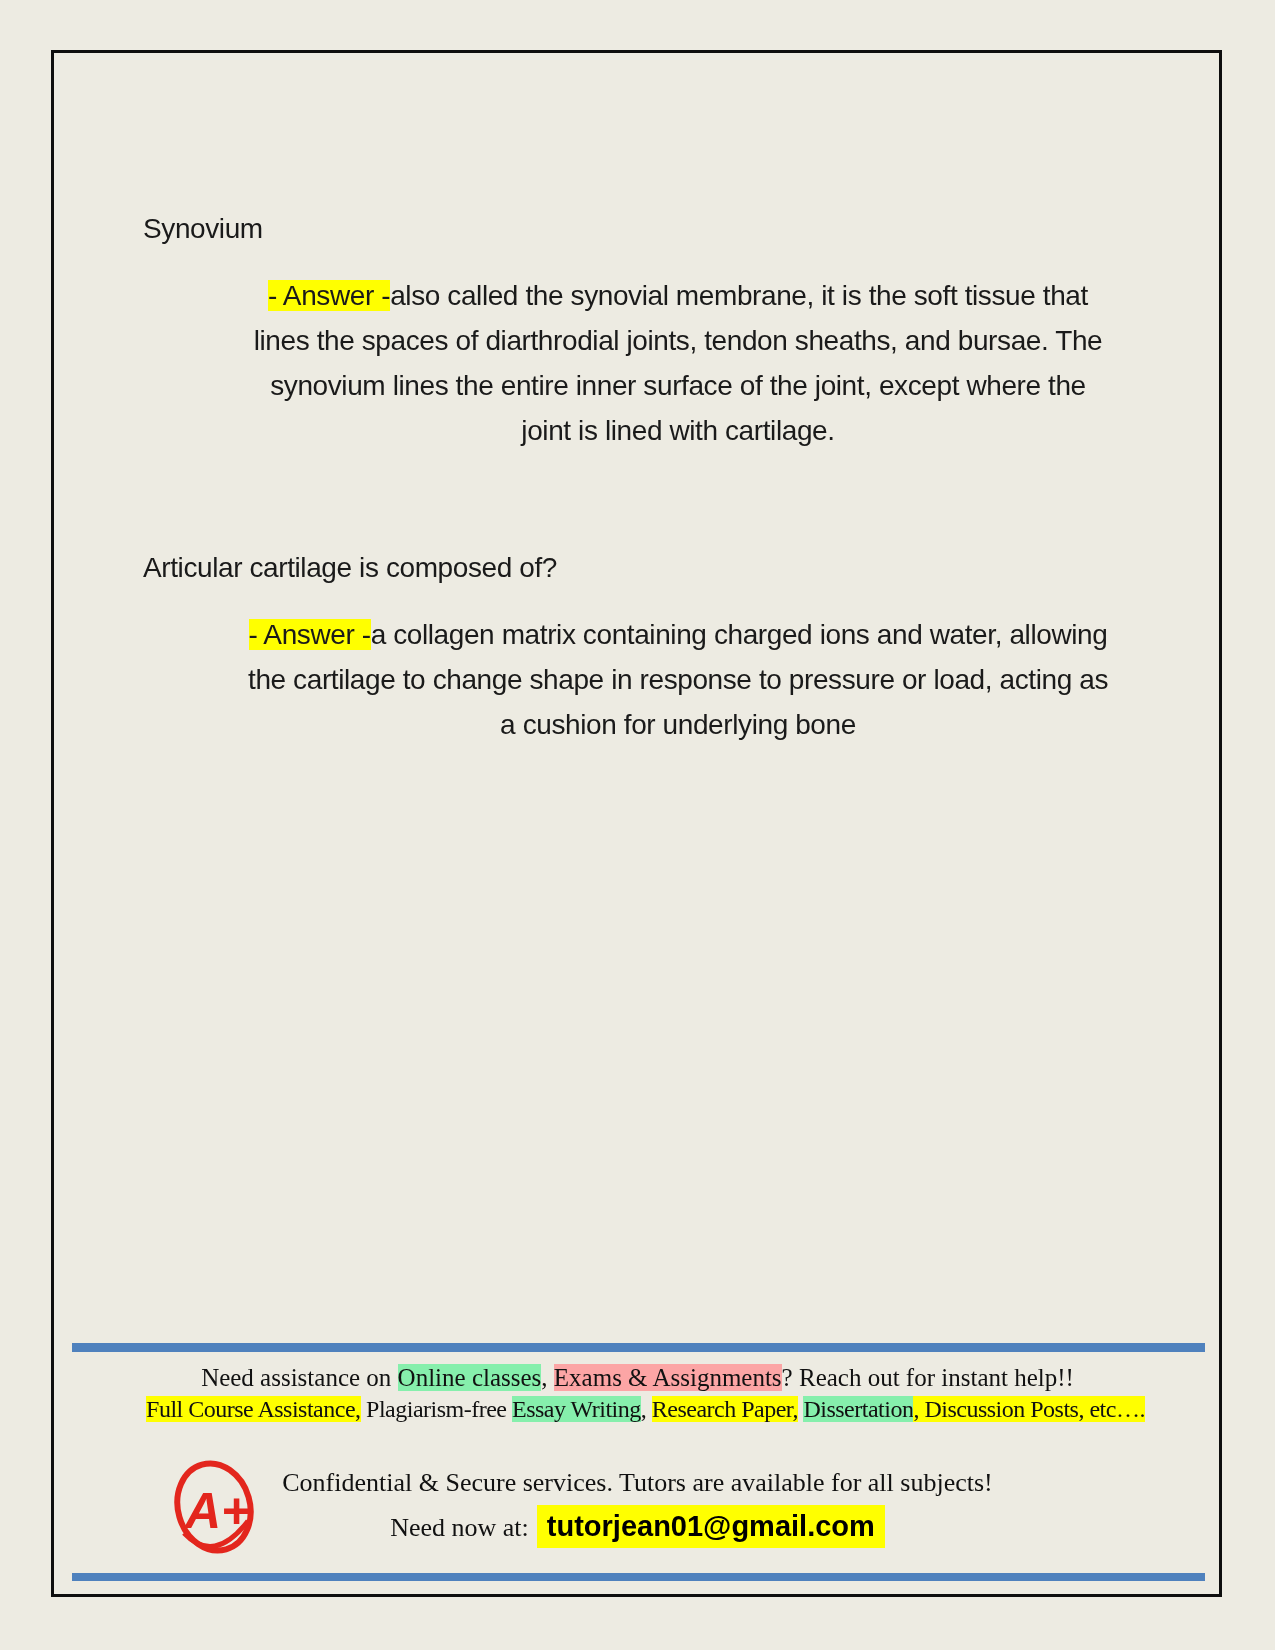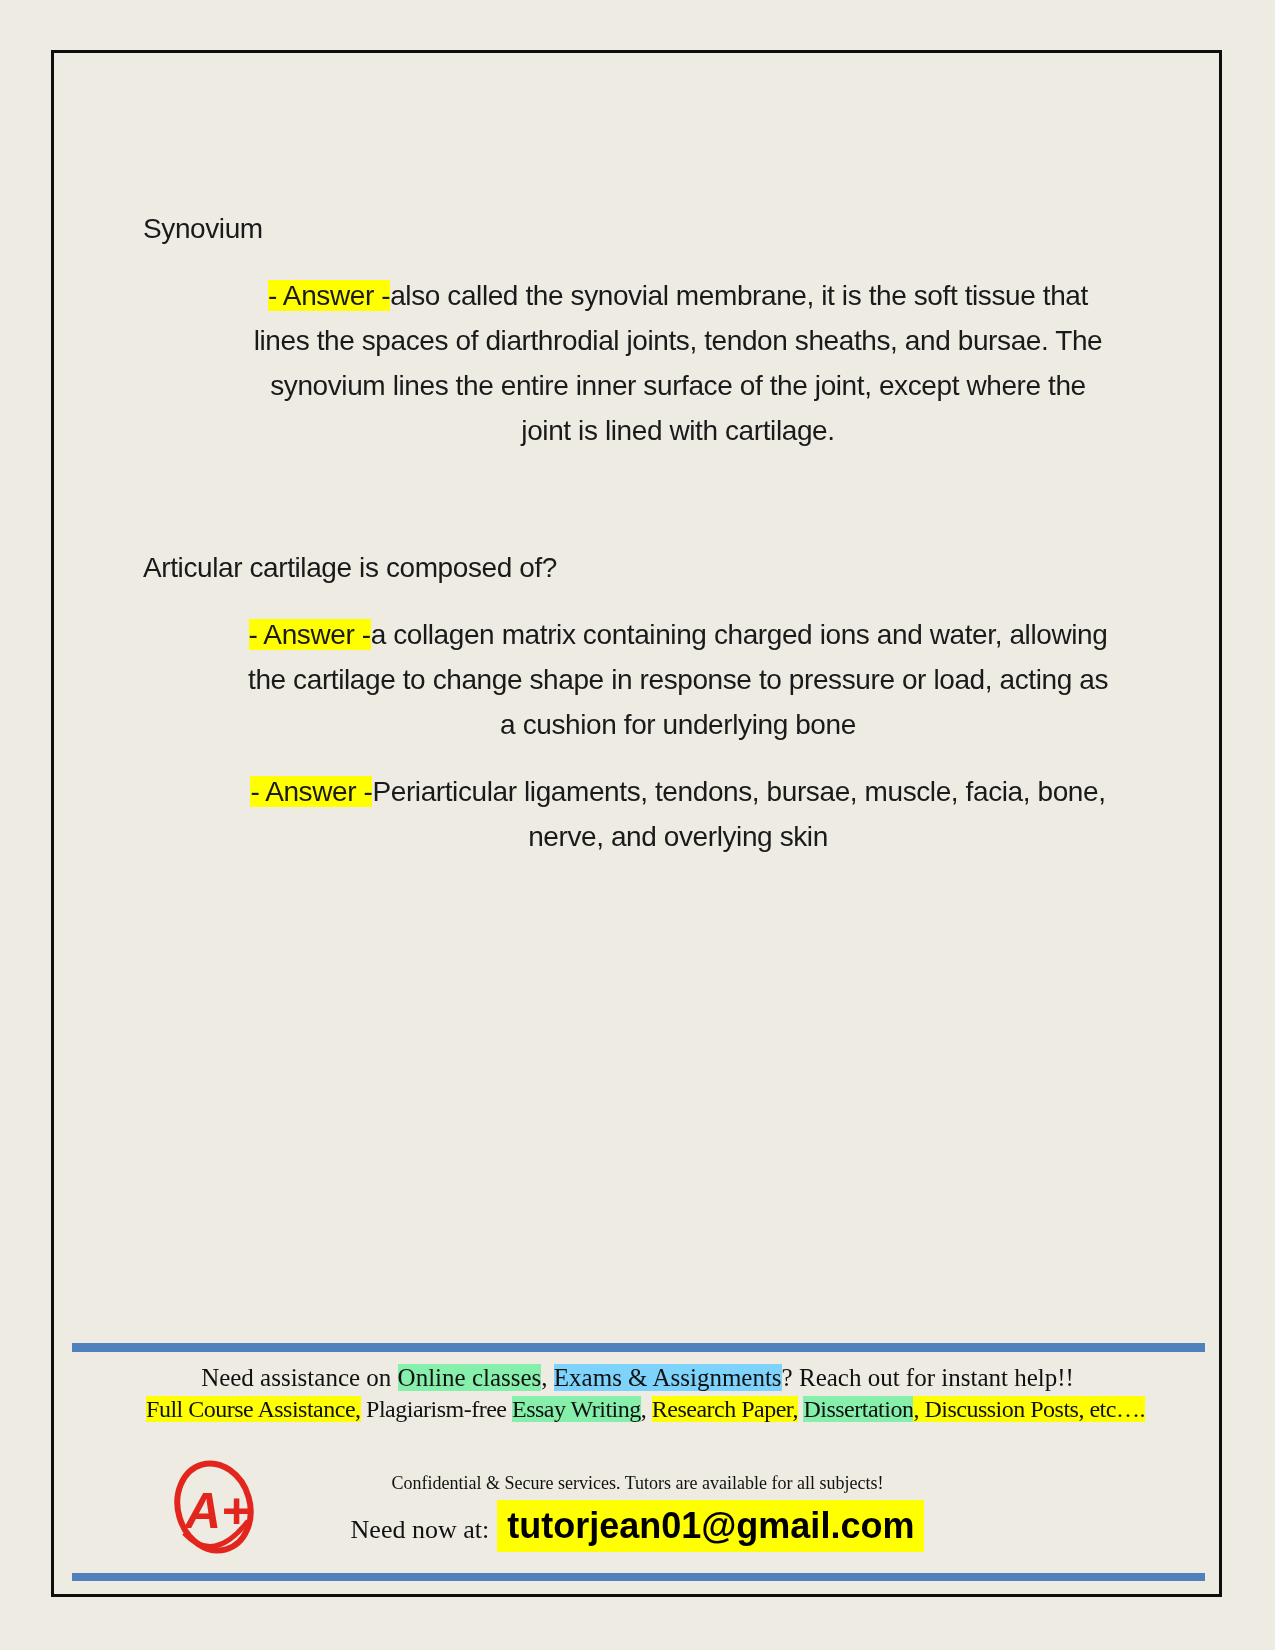--- a/index.html
+++ b/index.html
@@ -32,21 +32,21 @@
   }
   .question {
     font-size: 28px; font-weight: normal;
     margin: 0; white-space: pre-line;
   }
   .answer { margin: 22px 0 0 0; white-space: pre-line; text-align: center; }
   .qa + .qa .question { margin-top: 92px; }
 
   .hl-yellow { background: #ffff00; }
   .hl-cyan   { background: #86efac; }
-  .hl-green  { background: #7dd3fc; font-family: Liberation Serif, serif; }
+  .hl-green  { background: #fca5a5; font-family: Liberation Serif, serif; }
 
   
   .rule {
     position: absolute; left: 72px; width: 1133px; height: 9px;
     background: #4f81bd;
   }
   .rule-top { top: 1343px; }
   .rule-bottom { top: 1573px; height: 8px; }
 
   
@@ -57,31 +57,31 @@
     font-size: 25px; line-height: 32px; color: #111;
     white-space: nowrap;
   }
   .ad-line-1 { top: 1362px; }
   .ad-line-2 { top: 1393px; font-size: 24px; letter-spacing: -0.5px; margin-left: 8px; }
 
   .footer-line3 {
     position: absolute; left: 0; top: 1466px; width: 1275px;
     text-align: center; margin: 0;
     font-family: "Liberation Serif", serif;
-    font-size: 18px; color: #111; line-height: 34px;
+    font-size: 26px; color: #111; line-height: 34px;
   }
   .footer-line4 {
     position: absolute; left: 0; top: 1502px; width: 1275px;
     text-align: center; margin: 0;
     font-family: "Liberation Serif", serif;
     font-size: 26px; color: #111; line-height: 48px;
   }
   .email {
     font-family: "Liberation Sans", sans-serif;
-    font-weight: bold; font-size: 36px;
+    font-weight: bold; font-size: 29px;
     background: #ffff00; color: #000;
     padding: 5px 10px 6px 10px;
     margin-left: 8px;
   }
 
   .logo {
     position: absolute; left: 168px; top: 1455px;
     width: 92px; height: 108px;
   }
   .logo svg { width: 100%; height: 100%; }
@@ -105,22 +105,20 @@
 
     <section class="qa">
       <h2 class="question">Articular cartilage is composed of?</h2>
       <p class="answer"><span class="hl-yellow">- Answer -</span><span>a collagen matrix containing charged ions and water, allowing
 the cartilage to change shape in response to pressure or load, acting as
 a cushion for underlying bone</span></p>
     </section>
 
 
     <section class="qa">
-      <p class="answer"><span class="hl-yellow">- Answer -</span><span>Periarticular ligaments, tendons, bursae, muscle, facia, bone,
-nerve, and overlying skin</span></p>
     </section>
 
   </div>
 
   <div class="rule rule-top"></div>
 
   <p class="ad-line ad-line-1"><span>Need assistance on </span><span class="hl-cyan">Online classes</span><span>, </span><span class="hl-green">Exams &amp; Assignments</span><span>? Reach out for instant help!!</span></p>
   <p class="ad-line ad-line-2"><span class="hl-yellow">Full Course Assistance,</span><span> Plagiarism-free </span><span class="hl-cyan">Essay Writing</span><span>, </span><span class="hl-yellow">Research Paper,</span><span> </span><span class="hl-cyan">Dissertation</span><span class="hl-yellow">, Discussion Posts, etc….</span></p>
 
   <div class="logo">

